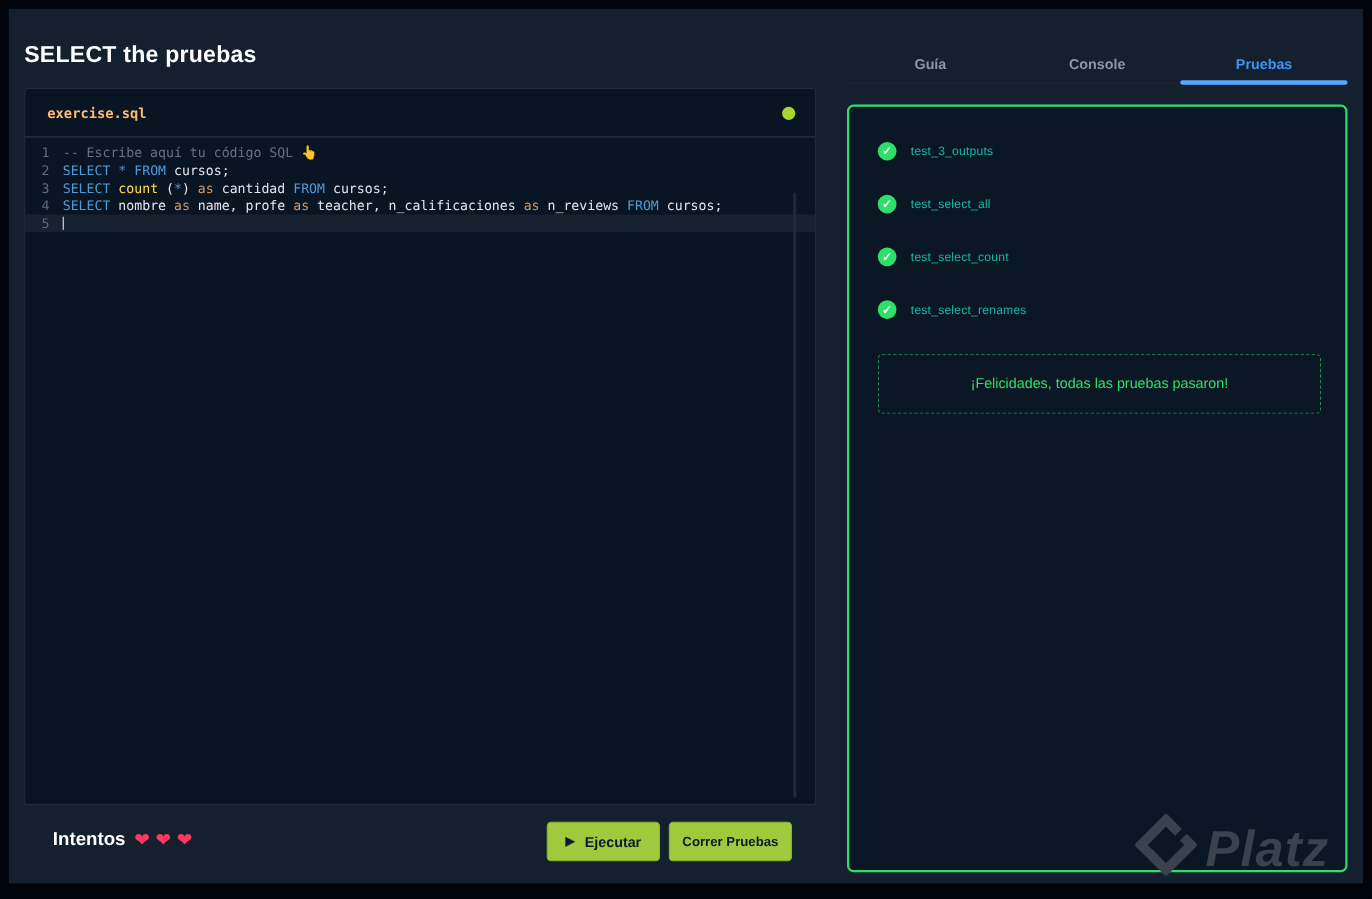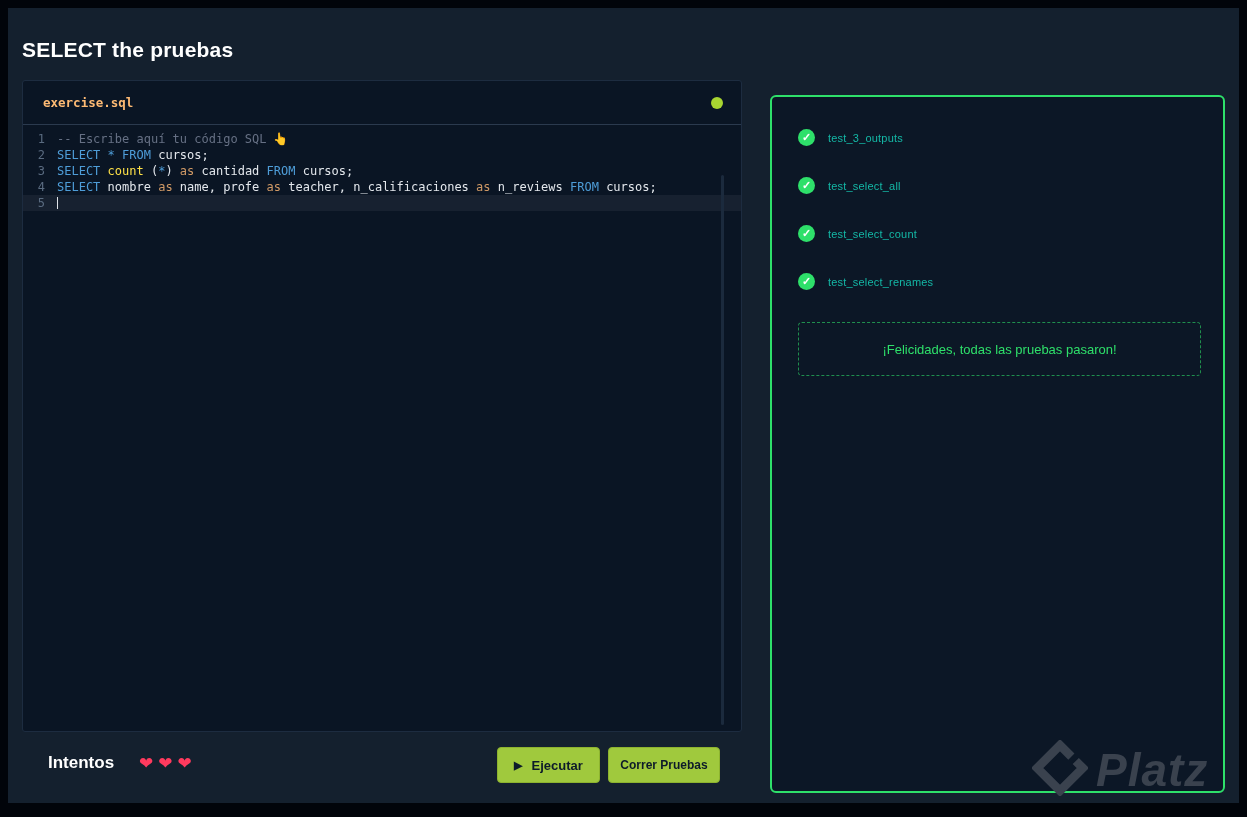--- a/index.html
+++ b/index.html
@@ -100,21 +100,21 @@
     background: #1b2a3d;
     border-radius: 2px;
   }
 
   
   .attempts {
     position: absolute;
     left: 48px; top: 753px;
     display: flex;
     align-items: center;
-    gap: 25px;
+    gap: 8px;
   }
   .attempts-label { font-size: 17px; font-weight: 800; color: #ffffff; }
   .hearts { display: flex; gap: 5px; }
   .heart { color: var(--heart_red, #ff3a5e); font-size: 17px; line-height: 1; }
 
   .btn {
     position: absolute;
     top: 747px;
     height: 36px;
     background: var(--button_green, #a0c93d);
@@ -258,20 +258,31 @@
   </div>
 
   <div class="btn btn-run">
     <span class="play-icon">▶</span>
     <span>Ejecutar</span>
   </div>
   <div class="btn btn-test">
     <span>Correr Pruebas</span>
   </div>
 
+  <div class="tabs">
+    <div class="tab">
+      <span>Guía</span>
+    </div>
+    <div class="tab">
+      <span>Console</span>
+    </div>
+    <div class="tab active">
+      <span>Pruebas</span>
+    </div>
+  </div>
 
   <div class="tests-panel">
     <div id="test-list">
         <div class="test-row">
           <span class="check">✓</span>
           <span class="tname">test_3_outputs</span>
         </div>
         <div class="test-row">
           <span class="check">✓</span>
           <span class="tname">test_select_all</span>

